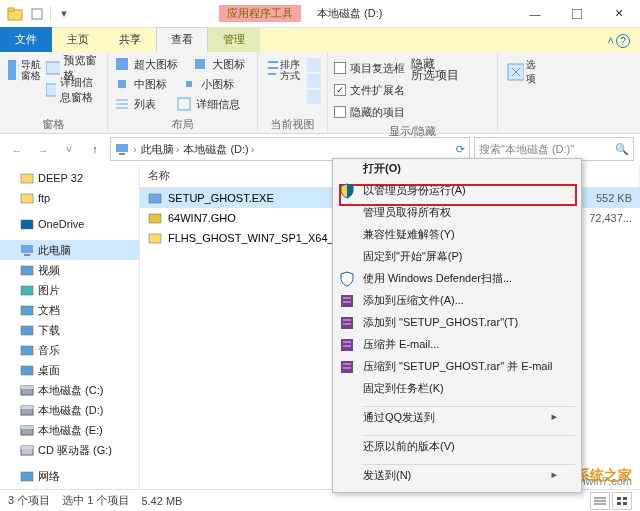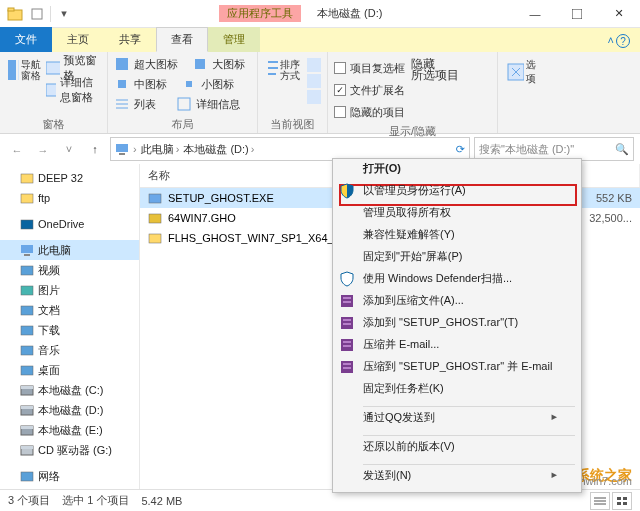--- a/index.html
+++ b/index.html
@@ -420,21 +420,21 @@
           <span class="fname">SETUP_GHOST.EXE</span>
           <span class="fsize">552 KB</span>
         </div>
         <div class="frow">
           <span class="fico">
             <svg width="14" height="14">
               <rect x="1" y="3" width="12" height="9" fill="#e7c039" stroke="#666" stroke-width="0.5"></rect>
             </svg>
           </span>
           <span class="fname">64WIN7.GHO</span>
-          <span class="fsize">32,500...</span>
+          <span class="fsize">72,437...</span>
         </div>
         <div class="frow">
           <span class="fico">
             <svg width="14" height="14">
               <rect x="1" y="3" width="12" height="9" fill="#ffd96b" stroke="#666" stroke-width="0.5"></rect>
             </svg>
           </span>
           <span class="fname">FLHS_GHOST_WIN7_SP1_X64_V</span>
         </div>
       </div>

